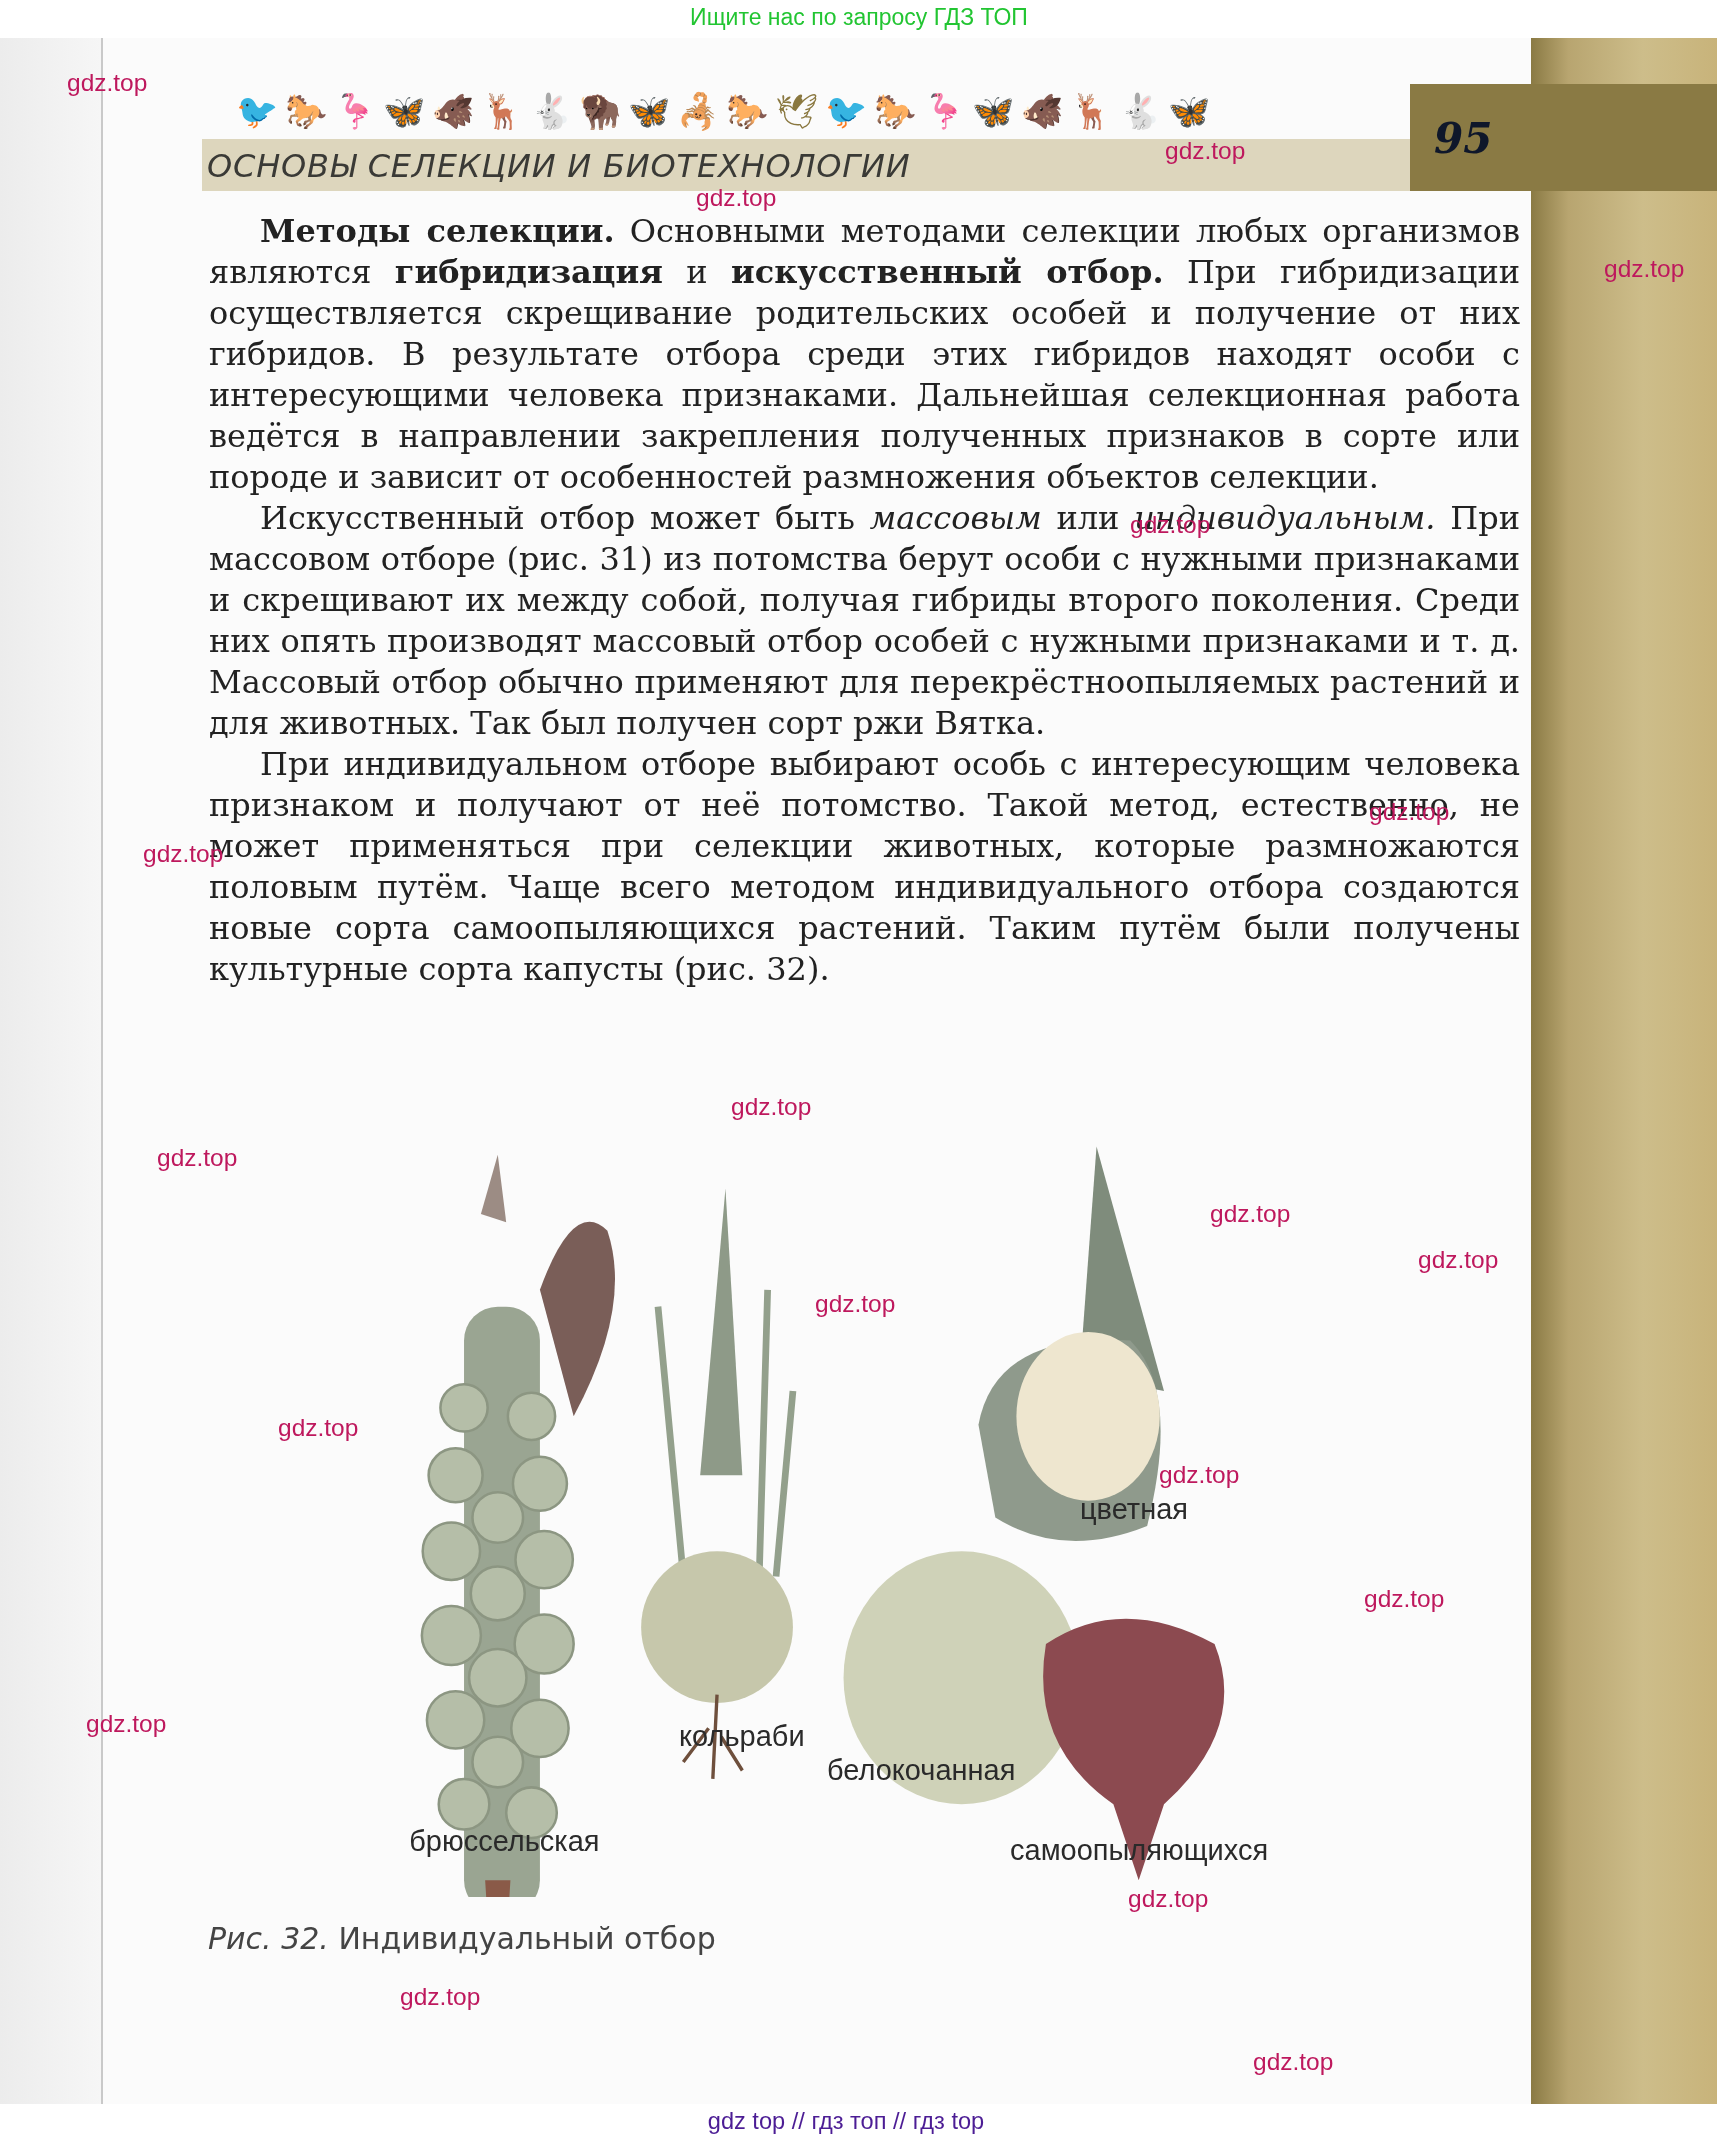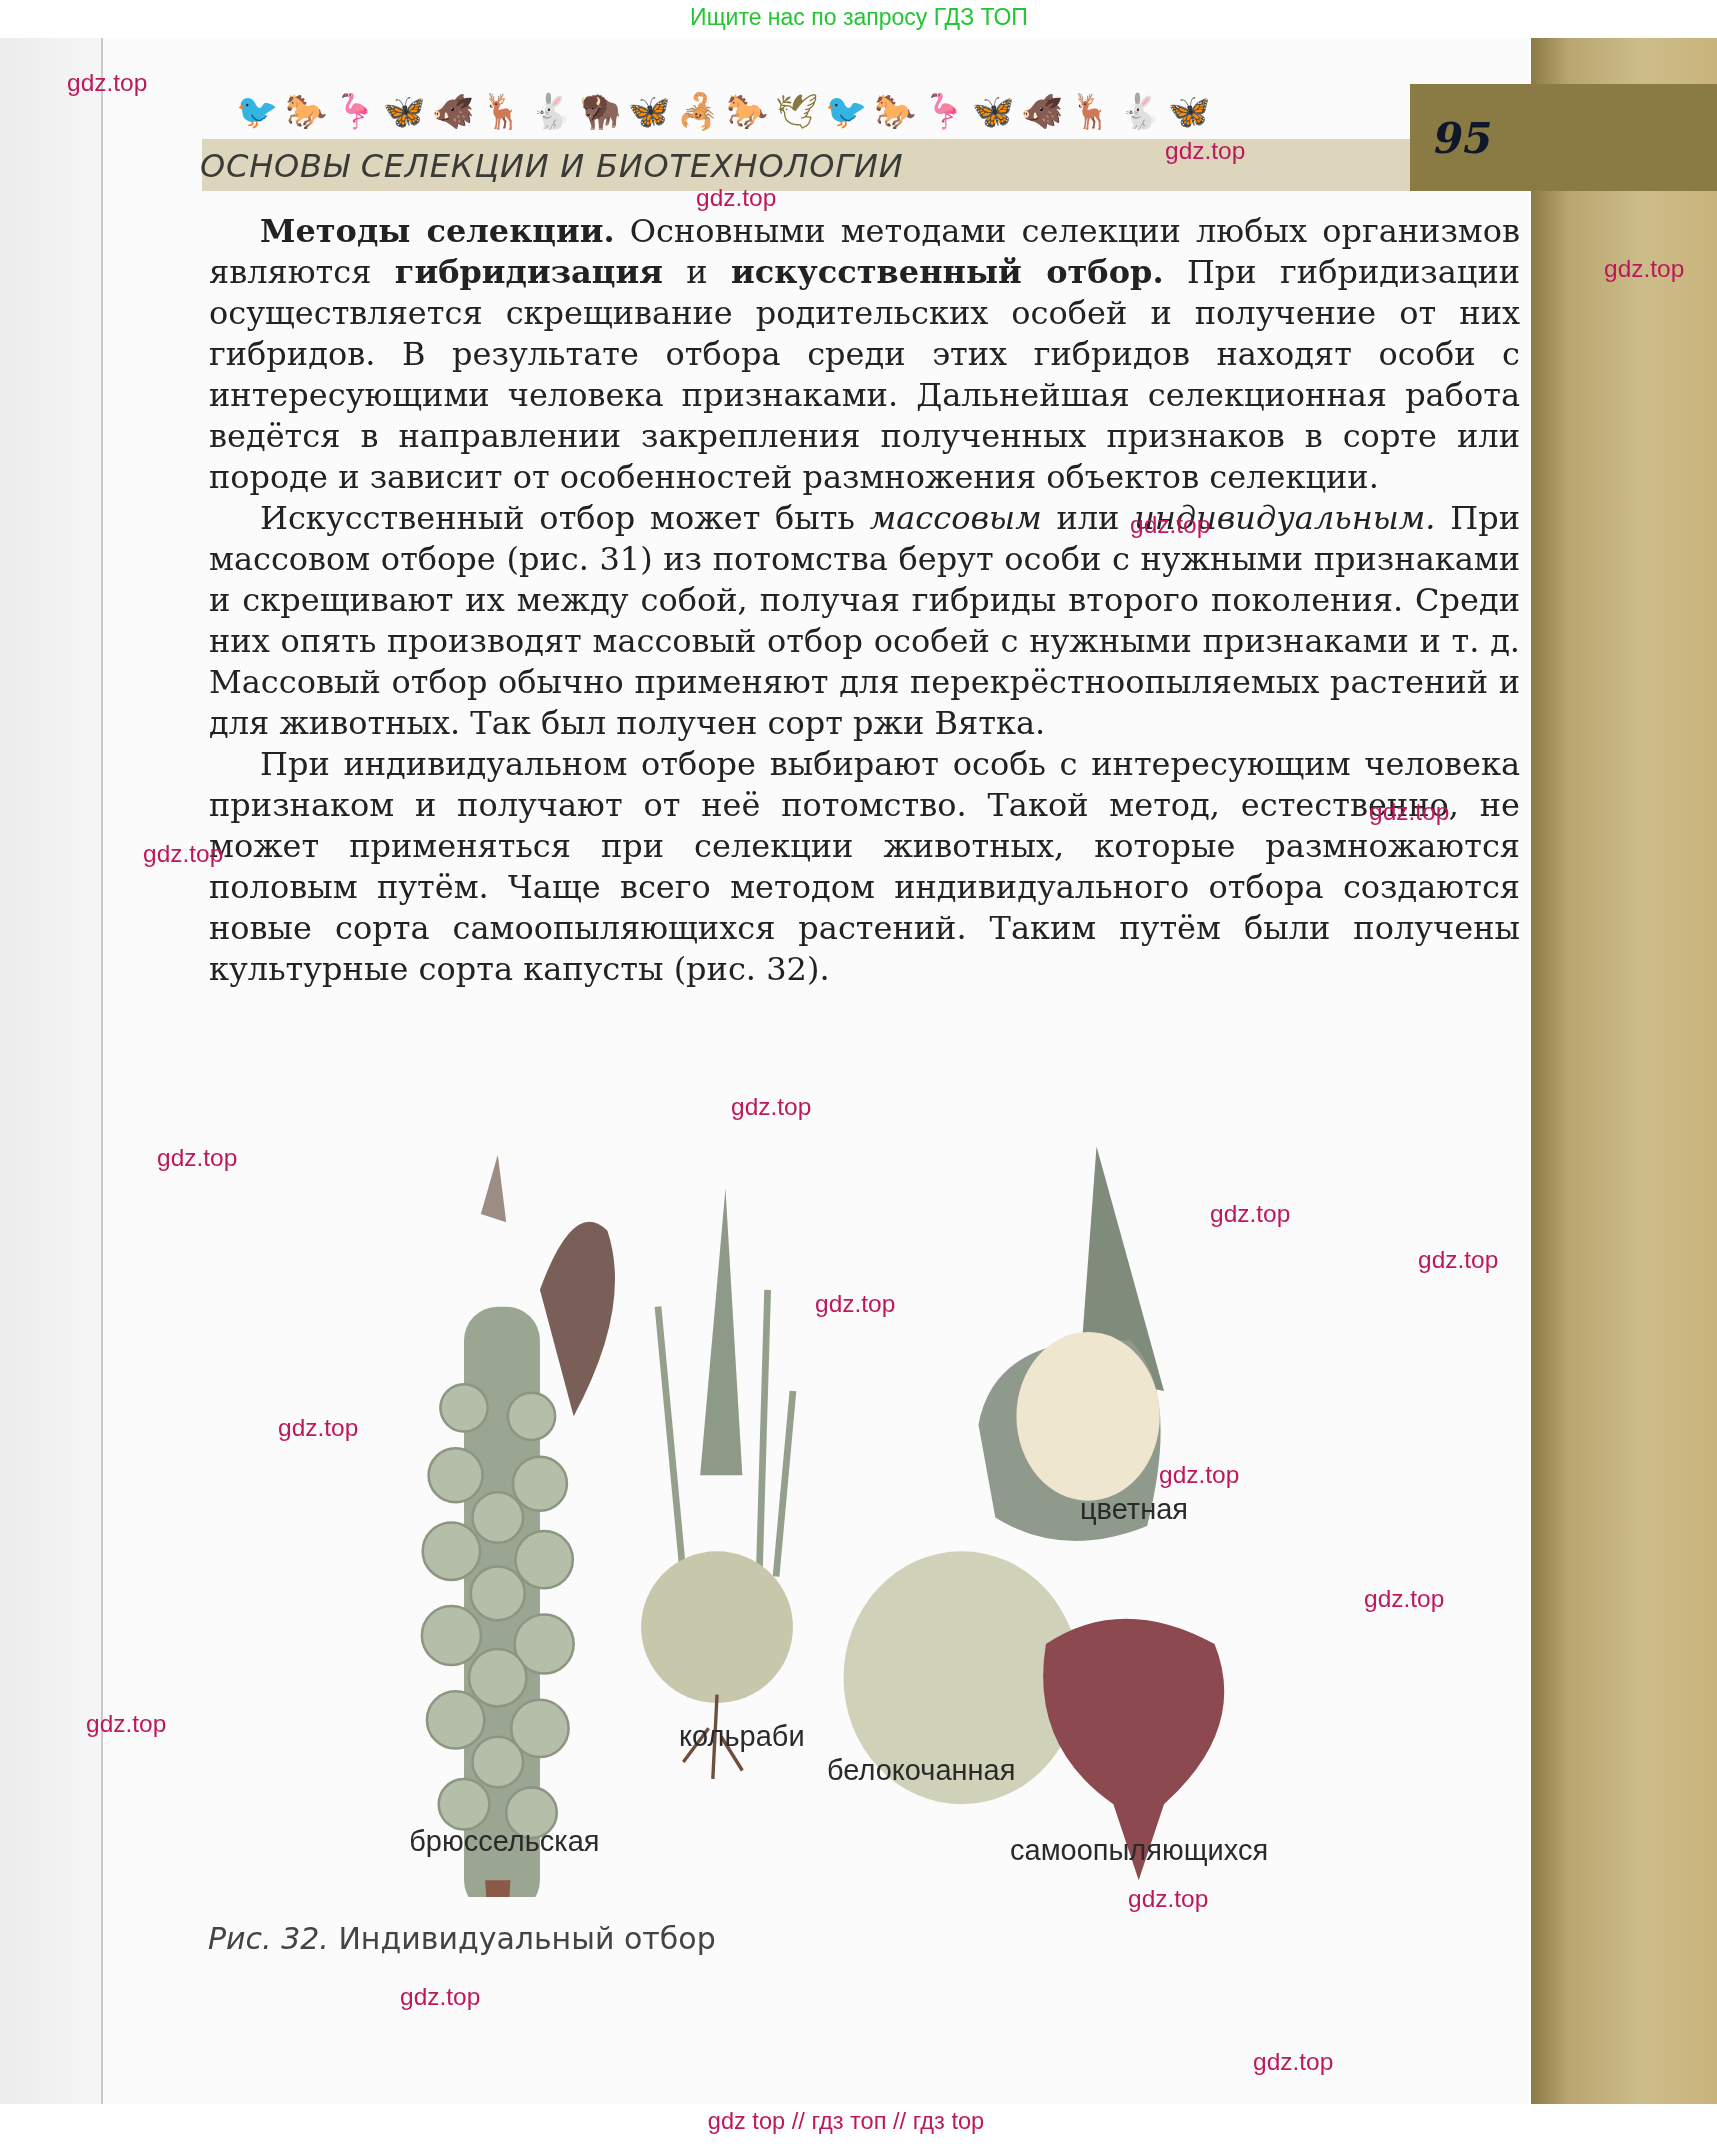--- a/index.html
+++ b/index.html
@@ -5,33 +5,33 @@
   html,body{margin:0;padding:0;}
   body{width:1718px;height:2147px;position:relative;background:#ffffff;overflow:hidden;font-family:"DejaVu Serif",serif;}
   .top-banner{position:absolute;top:0;left:0;width:1718px;height:38px;text-align:center;color:#22c532;font-family:"Liberation Sans",sans-serif;font-size:23px;line-height:35px;}
   .page{position:absolute;top:38px;left:0;width:1718px;height:2066px;background:#fbfbfb;}
   .page-left-shade{position:absolute;top:38px;left:0;width:101px;height:2066px;background:linear-gradient(90deg,#ececec,#f6f6f6);}
   .gutter-line{position:absolute;top:38px;left:101px;width:1.7px;height:2066px;background:#c9c9c9;}
   .right-strip{position:absolute;top:38px;left:1531px;width:187px;height:2066px;background:linear-gradient(90deg,#8a7a44 0%,#b8a570 20%,#cdbd8a 60%,#c8b37a 100%);}
   .animal-strip{position:absolute;top:89px;left:236px;width:1147px;height:42px;display:flex;gap:6.7px;align-items:flex-end;color:#8a7840;font-size:34px;line-height:40px;}
   .animal-strip span{display:inline-block;}
   .header-band{position:absolute;top:139px;left:202px;width:1210px;height:52px;background:#ddd6bd;}
-  .header-title{position:absolute;top:142px;left:200px;font-family:"DejaVu Sans",sans-serif;font-style:italic;font-size:32px;color:#3a3a36;letter-spacing:0.8px;line-height:49px;}
+  .header-title{position:absolute;top:142px;left:207px;font-family:"DejaVu Sans",sans-serif;font-style:italic;font-size:32px;color:#3a3a36;letter-spacing:0.8px;line-height:49px;}
   .pagenum-box{position:absolute;top:84px;left:1410px;width:308px;height:107px;background:#8a7a44;}
   .pagenum{position:absolute;top:114px;left:1434px;font-family:"DejaVu Serif",serif;font-style:italic;font-weight:bold;font-size:42px;color:#0f172a;}
   .body-text{position:absolute;left:202px;top:211px;width:1311px;font-family:"DejaVu Serif",serif;font-size:32px;line-height:41px;color:#222;text-align:justify;margin-left:7px;}
   .body-text p{margin:0;text-indent:51px;}
   .body-text b{font-weight:bold;}
   .body-text i{font-style:italic;}
   .figure{position:absolute;left:405px;top:1138px;width:1012px;height:759px;}
   .label{position:absolute;font-family:"Liberation Sans",sans-serif;font-size:29px;color:#2a2a2a;}
   .caption{position:absolute;left:208px;top:1921px;font-family:"DejaVu Sans",sans-serif;font-size:30px;color:#444;}
   .caption i{font-style:italic;}
   .wm{position:absolute;font-family:"Liberation Sans",sans-serif;font-size:24.5px;color:#be185d;}
-  .footer{position:absolute;top:2108px;left:0;width:1692px;text-align:center;font-family:"Liberation Sans",sans-serif;font-size:23.6px;color:#be185d;}
+  .footer{position:absolute;top:2108px;left:0;width:1692px;text-align:center;font-family:"Liberation Sans",sans-serif;font-size:23.6px;color:#4c1d95;}
 </style>
 </head>
 <body>
 
 <div class="top-banner">Ищите нас по запросу ГДЗ ТОП</div>
 
 <div class="page"></div>
 <div class="page-left-shade"></div>
 <div class="gutter-line"></div>
 <div class="right-strip"></div>

